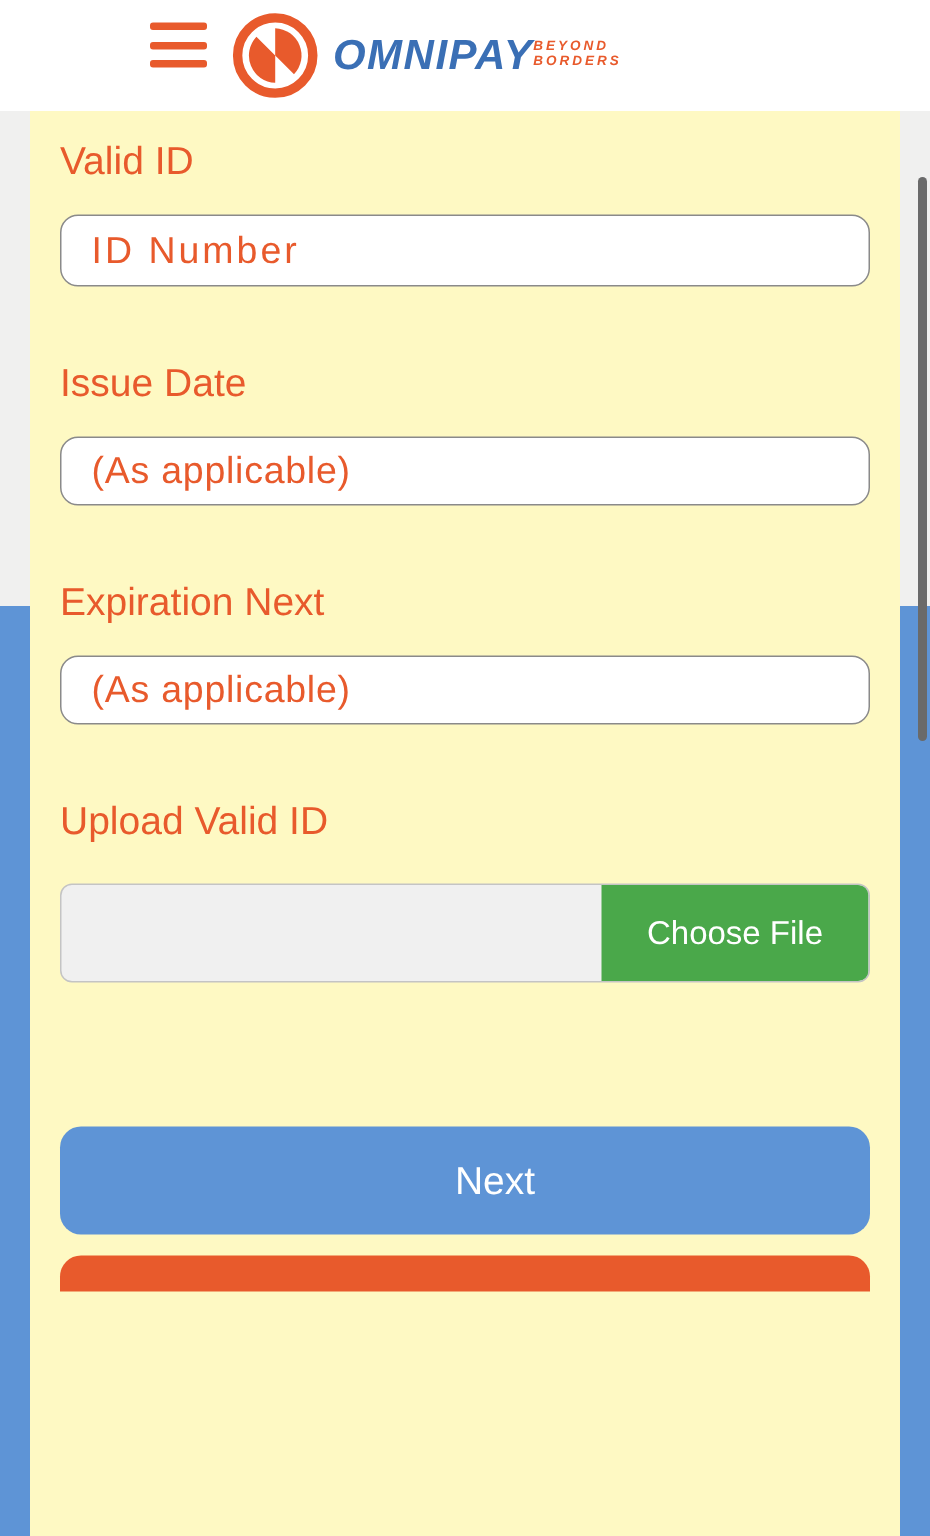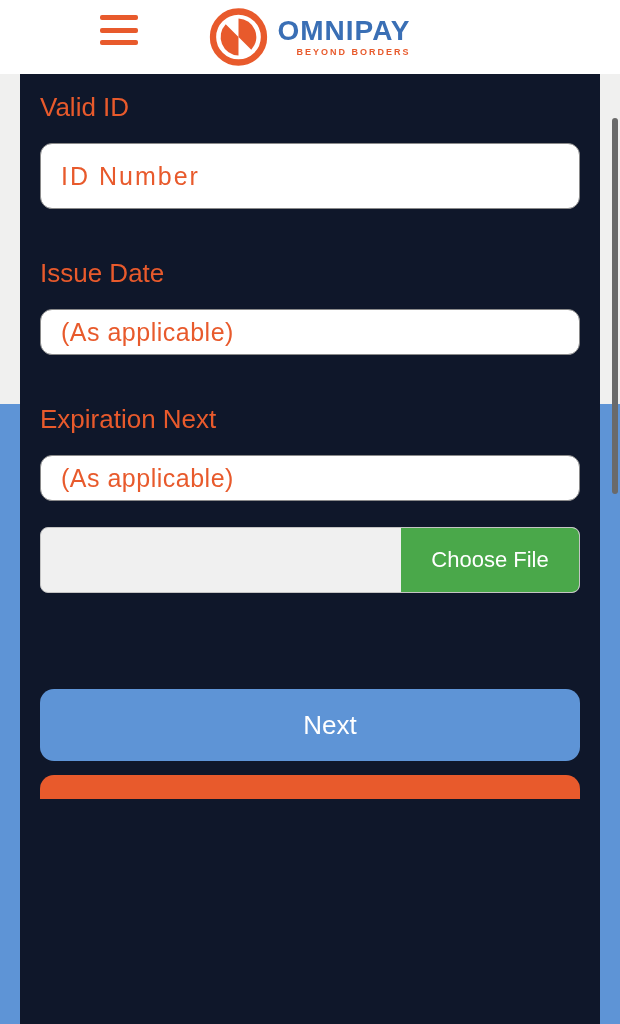--- a/index.html
+++ b/index.html
@@ -46,52 +46,53 @@
       gap: 10px;
     }
     .logo-icon {
       width: 58px;
       height: 58px;
       position: relative;
     }
     .logo-icon svg { width: 100%; height: 100%; }
     .logo-text {
       display: flex;
-      flex-direction: column;
+      flex-direction: row;
+      font-style: italic;
     }
     .logo-name {
       font-size: 28px;
       font-weight: 800;
       color: #3a6fb5;
       letter-spacing: 1px;
       line-height: 1;
     }
     .logo-tagline {
       font-size: 9px;
       color: #e85a2c;
       letter-spacing: 2px;
-      text-align: right;
+      text-align: left;
       margin-top: 2px;
       font-weight: 600;
     }
     .page-bg {
       position: absolute;
       top: 74px;
       left: 0;
       right: 0;
       bottom: 0;
       background: linear-gradient(to bottom, #f0f0ef 0%, #f0f0ef 330px, #5e94d6 330px, #5e94d6 100%);
     }
     .form-card {
       position: absolute;
       top: 74px;
       left: 20px;
       right: 20px;
       bottom: 0;
-      background: #0f172a;
+      background: #fef9c3;
       padding: 18px 20px 0 20px;
     }
     .section-label {
       color: #e85a2c;
       font-size: 26px;
       font-weight: 400;
       margin-bottom: 20px;
       margin-top: 0;
     }
     .section-label.mt { margin-top: 49px; }
@@ -120,21 +121,21 @@
       height: 100%;
       background: #e85a2c;
       display: flex;
       align-items: center;
       justify-content: center;
       cursor: pointer;
     }
     .select-btn svg { width: 26px; height: 26px; }
     .text-input {
       width: 100%;
-      height: 66px;
+      height: 48px;
       border: 1px solid #8a8a8a;
       border-radius: 12px;
       background: #fff;
       padding: 16px 20px;
       font-size: 25px;
       color: #e85a2c;
       font-weight: 500;
       letter-spacing: 2px;
       outline: none;
     }
@@ -246,20 +247,21 @@
 
 
   <input type="text" class="text-input" placeholder="ID Number" style="">
 
   <div class="section-label mt">Issue Date</div>
   <input type="text" class="date-input" placeholder="(As applicable)" style="">
 
   <div class="section-label mt">Expiration Next</div>
   <input type="text" class="date-input" placeholder="(As applicable)" style="">
 
+  <div class="section-label mt">Upload Valid ID</div>
   <div class="file-wrap">
     <div class="file-display"></div>
     <div class="file-btn">Choose File</div>
   </div>
 
   <button class="next-btn">Next</button>
   <div class="red-btn"></div>
 
 </div>
 

